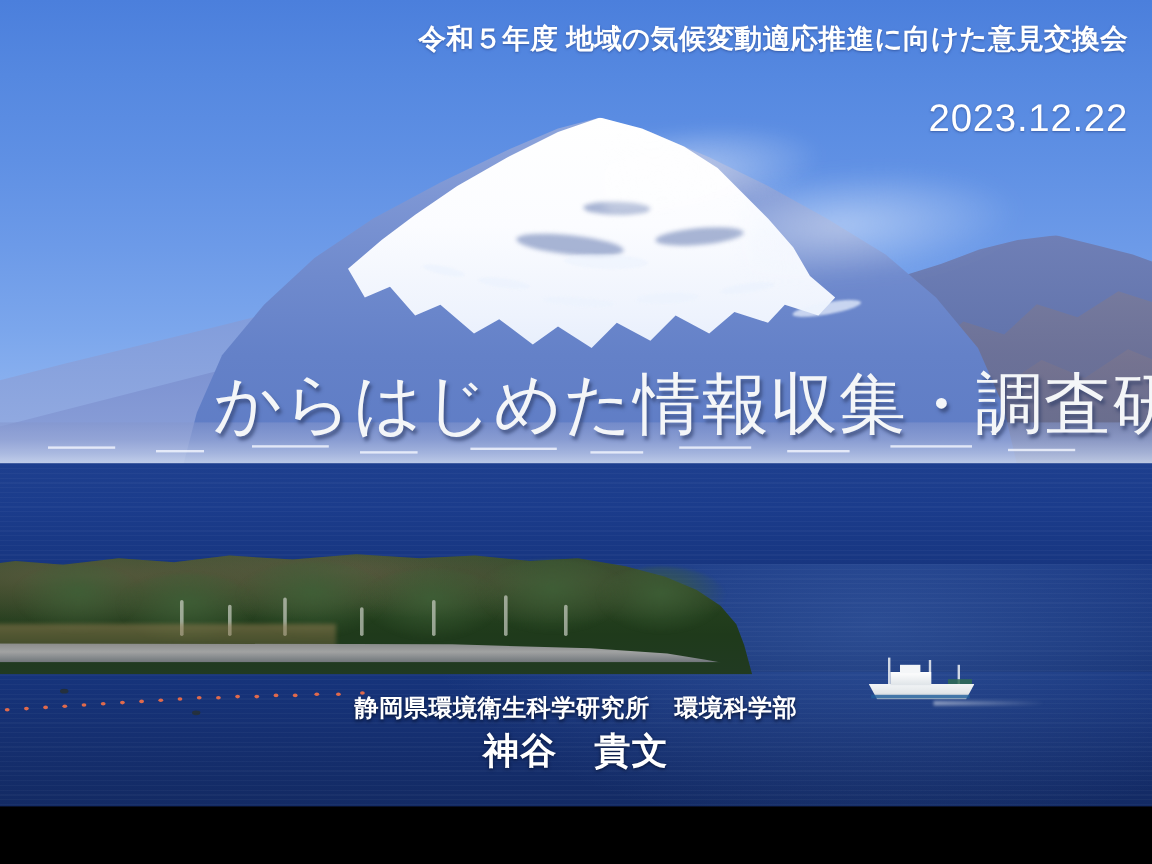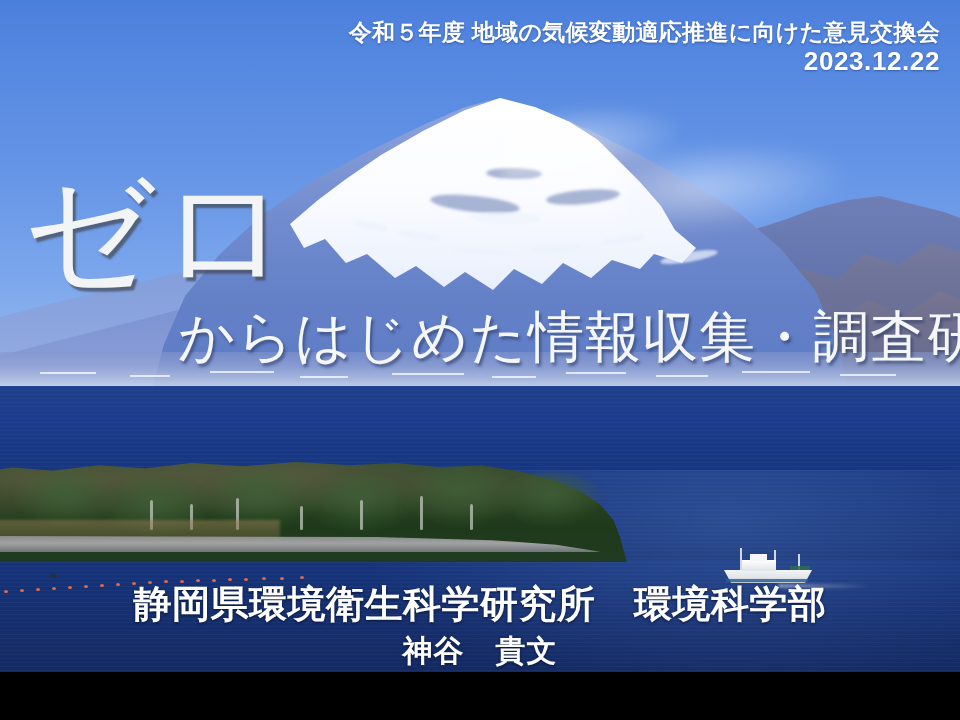--- a/index.html
+++ b/index.html
@@ -354,23 +354,24 @@
     width: 940px;
     text-align: right;
     line-height: 1.22;
     color: #ffffff;
     font-size: 23px;
     font-weight: 700;
     letter-spacing: .3px;
     text-shadow: 0 1px 2px rgba(30,55,120,.55);
   }
   .header-date {
-    font-size: 26px;
-    font-weight: 700;
+    font-size: 32px;
+    font-weight: 400;
     letter-spacing: .6px;
+    margin-top: 33px;
   }
 
   .title-zero {
     position: absolute;
     left: 24px; top: 168px;
     font-size: 128px;
     font-weight: 400;
     color: #f2f4f5;
     letter-spacing: 4px;
     line-height: 1;
@@ -392,21 +393,21 @@
   .footer {
     position: absolute;
     left: 0; top: 578px;
     width: 960px;
     text-align: center;
     color: #ffffff;
     font-weight: 700;
     line-height: 1.38;
     text-shadow: 0 1px 3px rgba(4,14,44,.85);
   }
-  .footer-org   { font-size: 38px; letter-spacing: .5px; }
+  .footer-org   { font-size: 20px; letter-spacing: .5px; }
   .footer-center{ font-size: 30px; letter-spacing: .5px; }
   .footer-name  { font-size: 30px; letter-spacing: 1px; text-align: center; }
 </style>
 </head>
 <body>
 
 <div id="slide">
 
   <div class="photo">
 
@@ -513,21 +514,20 @@
       <span class="boat-cabin2"></span>
     </div>
 
   </div>
 
   <div class="header">
     <div>令和５年度 地域の気候変動適応推進に向けた意見交換会</div>
     <div class="header-date">2023.12.22</div>
   </div>
 
-  <div class="title-zero">ゼロ</div>
   <div class="title-rest">からはじめた情報収集・調査研究</div>
 
   <div class="footer">
     <div class="footer-org">静岡県環境衛生科学研究所　環境科学部</div>
     <div class="footer-name">神谷　貴文</div>
   </div>
 
 </div>
 
 </body></html>

